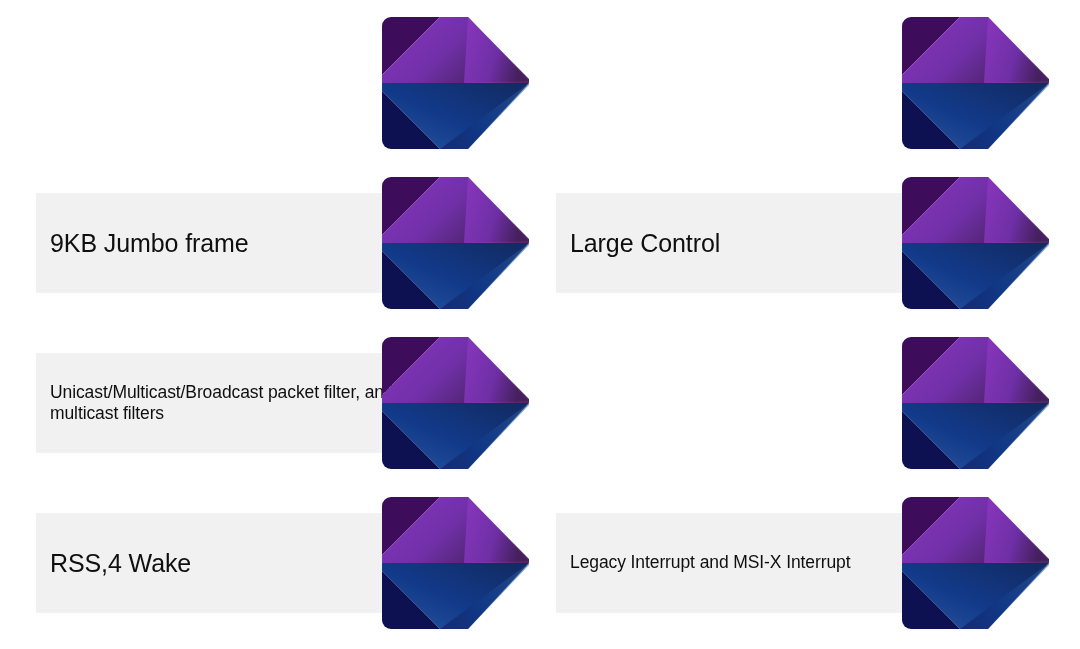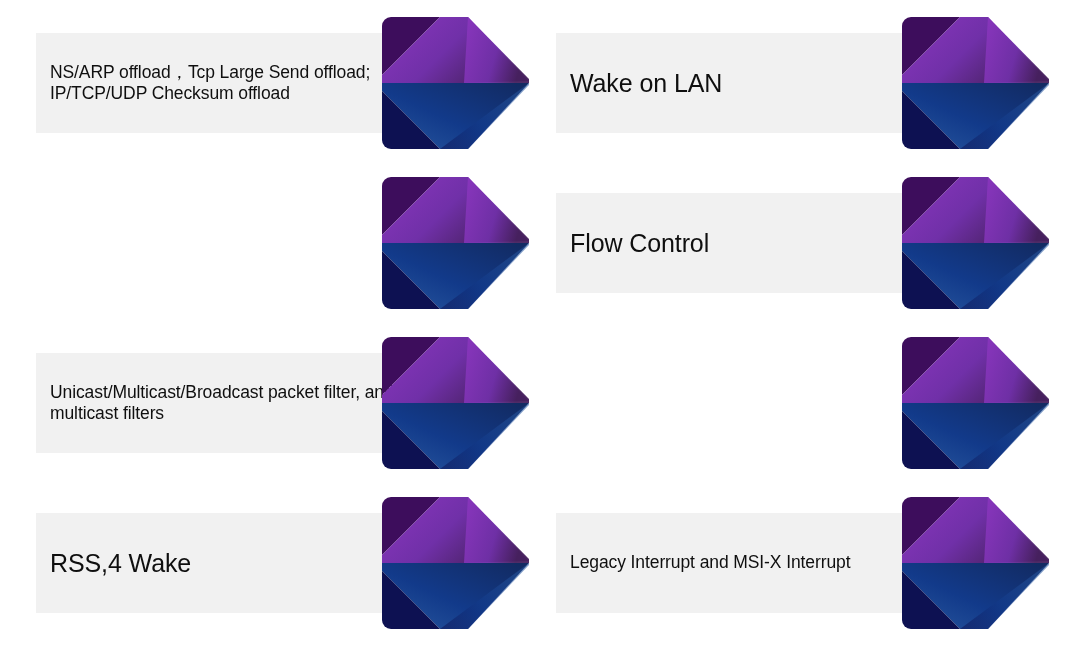--- a/index.html
+++ b/index.html
@@ -75,116 +75,113 @@
     display: block;
     width: 155px;
     height: 140px;
   }
 </style>
 </head>
 <body>
 
 <div id="canvas">
     <div class="chev-item col-left row-1">
+      <div class="chevron">
+  <svg viewBox="0 0 155 140" xmlns="http://www.w3.org/2000/svg">
+    <defs>
+      <linearGradient id="gp-offload-features" x1="0" y1="0" x2="1" y2="0.45">
+        <stop offset="0" stop-color="#8B36BE"></stop>
+        <stop offset="0.55" stop-color="#7030A8"></stop>
+        <stop offset="1" stop-color="#46205E"></stop>
+      </linearGradient>
+      <linearGradient id="gpt-offload-features" x1="0" y1="0" x2="1" y2="0.3">
+        <stop offset="0" stop-color="#8B36BE"></stop>
+        <stop offset="0.6" stop-color="#7030A8"></stop>
+        <stop offset="1" stop-color="#46205E"></stop>
+      </linearGradient>
+      <linearGradient id="gb-offload-features" x1="0.05" y1="1" x2="1" y2="0.1">
+        <stop offset="0" stop-color="#27569E"></stop>
+        <stop offset="0.45" stop-color="#123A8A"></stop>
+        <stop offset="1" stop-color="#122B63"></stop>
+      </linearGradient>
+      <linearGradient id="gbb-offload-features" x1="0" y1="1" x2="1" y2="0.4">
+        <stop offset="0" stop-color="#0D1152"></stop>
+        <stop offset="0.5" stop-color="#123A8A"></stop>
+        <stop offset="1" stop-color="#27569E"></stop>
+      </linearGradient>
+      <clipPath id="clip-offload-features">
+        <rect x="4" y="4" width="147" height="132" rx="9" ry="9"></rect>
+      </clipPath>
+    </defs>
+    <g clip-path="url(#clip-offload-features)" shape-rendering="geometricPrecision">
+
+      <path d="M4 4 H62 L4 62 Z" fill="#3D0D5C"></path>
+
+      <path d="M62 4 H90 L151 68 L86 70 L4 70 L4 62 Z" fill="url(#gp-offload-features)"></path>
+
+      <path d="M90 4 L151 66 L151 70 L86 70 Z" fill="url(#gpt-offload-features)" opacity="0.95"></path>
+
+      <path d="M4 70 H86 L151 70 L90 136 H62 L4 78 Z" fill="url(#gb-offload-features)"></path>
+
+      <path d="M4 78 L62 136 H4 Z" fill="#0D1152"></path>
+
+      <path d="M62 136 L90 136 L151 72 L151 70 Z" fill="url(#gbb-offload-features)" opacity="0.55"></path>
+    </g>
+  </svg>
+      </div>
+    </div>
+    <div class="chev-item col-right row-1">
+      <div class="chevron">
+  <svg viewBox="0 0 155 140" xmlns="http://www.w3.org/2000/svg">
+    <defs>
+      <linearGradient id="gp-wake-on-lan" x1="0" y1="0" x2="1" y2="0.45">
+        <stop offset="0" stop-color="#8B36BE"></stop>
+        <stop offset="0.55" stop-color="#7030A8"></stop>
+        <stop offset="1" stop-color="#46205E"></stop>
+      </linearGradient>
+      <linearGradient id="gpt-wake-on-lan" x1="0" y1="0" x2="1" y2="0.3">
+        <stop offset="0" stop-color="#8B36BE"></stop>
+        <stop offset="0.6" stop-color="#7030A8"></stop>
+        <stop offset="1" stop-color="#46205E"></stop>
+      </linearGradient>
+      <linearGradient id="gb-wake-on-lan" x1="0.05" y1="1" x2="1" y2="0.1">
+        <stop offset="0" stop-color="#27569E"></stop>
+        <stop offset="0.45" stop-color="#123A8A"></stop>
+        <stop offset="1" stop-color="#122B63"></stop>
+      </linearGradient>
+      <linearGradient id="gbb-wake-on-lan" x1="0" y1="1" x2="1" y2="0.4">
+        <stop offset="0" stop-color="#0D1152"></stop>
+        <stop offset="0.5" stop-color="#123A8A"></stop>
+        <stop offset="1" stop-color="#27569E"></stop>
+      </linearGradient>
+      <clipPath id="clip-wake-on-lan">
+        <rect x="4" y="4" width="147" height="132" rx="9" ry="9"></rect>
+      </clipPath>
+    </defs>
+    <g clip-path="url(#clip-wake-on-lan)" shape-rendering="geometricPrecision">
+
+      <path d="M4 4 H62 L4 62 Z" fill="#3D0D5C"></path>
+
+      <path d="M62 4 H90 L151 68 L86 70 L4 70 L4 62 Z" fill="url(#gp-wake-on-lan)"></path>
+
+      <path d="M90 4 L151 66 L151 70 L86 70 Z" fill="url(#gpt-wake-on-lan)" opacity="0.95"></path>
+
+      <path d="M4 70 H86 L151 70 L90 136 H62 L4 78 Z" fill="url(#gb-wake-on-lan)"></path>
+
+      <path d="M4 78 L62 136 H4 Z" fill="#0D1152"></path>
+
+      <path d="M62 136 L90 136 L151 72 L151 70 Z" fill="url(#gbb-wake-on-lan)" opacity="0.55"></path>
+    </g>
+  </svg>
+      </div>
+    </div>
+    <div class="chev-item col-left row-2">
       <div class="plate">
-        <div class="plate-text size-small">NS/ARP offload，Tcp Large Send offload; IP/TCP/UDP Checksum offload</div>
-      </div>
-      <div class="chevron">
-  <svg viewBox="0 0 155 140" xmlns="http://www.w3.org/2000/svg">
-    <defs>
-      <linearGradient id="gp-offload-features" x1="0" y1="0" x2="1" y2="0.45">
-        <stop offset="0" stop-color="#8B36BE"></stop>
-        <stop offset="0.55" stop-color="#7030A8"></stop>
-        <stop offset="1" stop-color="#46205E"></stop>
-      </linearGradient>
-      <linearGradient id="gpt-offload-features" x1="0" y1="0" x2="1" y2="0.3">
-        <stop offset="0" stop-color="#8B36BE"></stop>
-        <stop offset="0.6" stop-color="#7030A8"></stop>
-        <stop offset="1" stop-color="#46205E"></stop>
-      </linearGradient>
-      <linearGradient id="gb-offload-features" x1="0.05" y1="1" x2="1" y2="0.1">
-        <stop offset="0" stop-color="#27569E"></stop>
-        <stop offset="0.45" stop-color="#123A8A"></stop>
-        <stop offset="1" stop-color="#122B63"></stop>
-      </linearGradient>
-      <linearGradient id="gbb-offload-features" x1="0" y1="1" x2="1" y2="0.4">
-        <stop offset="0" stop-color="#0D1152"></stop>
-        <stop offset="0.5" stop-color="#123A8A"></stop>
-        <stop offset="1" stop-color="#27569E"></stop>
-      </linearGradient>
-      <clipPath id="clip-offload-features">
-        <rect x="4" y="4" width="147" height="132" rx="9" ry="9"></rect>
-      </clipPath>
-    </defs>
-    <g clip-path="url(#clip-offload-features)" shape-rendering="geometricPrecision">
-
-      <path d="M4 4 H62 L4 62 Z" fill="#3D0D5C"></path>
-
-      <path d="M62 4 H90 L151 68 L86 70 L4 70 L4 62 Z" fill="url(#gp-offload-features)"></path>
-
-      <path d="M90 4 L151 66 L151 70 L86 70 Z" fill="url(#gpt-offload-features)" opacity="0.95"></path>
-
-      <path d="M4 70 H86 L151 70 L90 136 H62 L4 78 Z" fill="url(#gb-offload-features)"></path>
-
-      <path d="M4 78 L62 136 H4 Z" fill="#0D1152"></path>
-
-      <path d="M62 136 L90 136 L151 72 L151 70 Z" fill="url(#gbb-offload-features)" opacity="0.55"></path>
-    </g>
-  </svg>
-      </div>
-    </div>
-    <div class="chev-item col-right row-1">
-      <div class="plate">
-        <div class="plate-text size-large">Wake on LAN</div>
-      </div>
-      <div class="chevron">
-  <svg viewBox="0 0 155 140" xmlns="http://www.w3.org/2000/svg">
-    <defs>
-      <linearGradient id="gp-wake-on-lan" x1="0" y1="0" x2="1" y2="0.45">
-        <stop offset="0" stop-color="#8B36BE"></stop>
-        <stop offset="0.55" stop-color="#7030A8"></stop>
-        <stop offset="1" stop-color="#46205E"></stop>
-      </linearGradient>
-      <linearGradient id="gpt-wake-on-lan" x1="0" y1="0" x2="1" y2="0.3">
-        <stop offset="0" stop-color="#8B36BE"></stop>
-        <stop offset="0.6" stop-color="#7030A8"></stop>
-        <stop offset="1" stop-color="#46205E"></stop>
-      </linearGradient>
-      <linearGradient id="gb-wake-on-lan" x1="0.05" y1="1" x2="1" y2="0.1">
-        <stop offset="0" stop-color="#27569E"></stop>
-        <stop offset="0.45" stop-color="#123A8A"></stop>
-        <stop offset="1" stop-color="#122B63"></stop>
-      </linearGradient>
-      <linearGradient id="gbb-wake-on-lan" x1="0" y1="1" x2="1" y2="0.4">
-        <stop offset="0" stop-color="#0D1152"></stop>
-        <stop offset="0.5" stop-color="#123A8A"></stop>
-        <stop offset="1" stop-color="#27569E"></stop>
-      </linearGradient>
-      <clipPath id="clip-wake-on-lan">
-        <rect x="4" y="4" width="147" height="132" rx="9" ry="9"></rect>
-      </clipPath>
-    </defs>
-    <g clip-path="url(#clip-wake-on-lan)" shape-rendering="geometricPrecision">
-
-      <path d="M4 4 H62 L4 62 Z" fill="#3D0D5C"></path>
-
-      <path d="M62 4 H90 L151 68 L86 70 L4 70 L4 62 Z" fill="url(#gp-wake-on-lan)"></path>
-
-      <path d="M90 4 L151 66 L151 70 L86 70 Z" fill="url(#gpt-wake-on-lan)" opacity="0.95"></path>
-
-      <path d="M4 70 H86 L151 70 L90 136 H62 L4 78 Z" fill="url(#gb-wake-on-lan)"></path>
-
-      <path d="M4 78 L62 136 H4 Z" fill="#0D1152"></path>
-
-      <path d="M62 136 L90 136 L151 72 L151 70 Z" fill="url(#gbb-wake-on-lan)" opacity="0.55"></path>
-    </g>
-  </svg>
-      </div>
-    </div>
-    <div class="chev-item col-left row-2">
+        <div class="plate-text size-large">9KB Jumbo frame</div>
+      </div>
       <div class="chevron">
   <svg viewBox="0 0 155 140" xmlns="http://www.w3.org/2000/svg">
     <defs>
       <linearGradient id="gp-jumbo-frame" x1="0" y1="0" x2="1" y2="0.45">
         <stop offset="0" stop-color="#8B36BE"></stop>
         <stop offset="0.55" stop-color="#7030A8"></stop>
         <stop offset="1" stop-color="#46205E"></stop>
       </linearGradient>
       <linearGradient id="gpt-jumbo-frame" x1="0" y1="0" x2="1" y2="0.3">
         <stop offset="0" stop-color="#8B36BE"></stop>
@@ -217,21 +214,21 @@
 
       <path d="M4 78 L62 136 H4 Z" fill="#0D1152"></path>
 
       <path d="M62 136 L90 136 L151 72 L151 70 Z" fill="url(#gbb-jumbo-frame)" opacity="0.55"></path>
     </g>
   </svg>
       </div>
     </div>
     <div class="chev-item col-right row-2">
       <div class="plate">
-        <div class="plate-text size-large">Flow Control</div>
+        <div class="plate-text size-large">Large Control</div>
       </div>
       <div class="chevron">
   <svg viewBox="0 0 155 140" xmlns="http://www.w3.org/2000/svg">
     <defs>
       <linearGradient id="gp-flow-control" x1="0" y1="0" x2="1" y2="0.45">
         <stop offset="0" stop-color="#8B36BE"></stop>
         <stop offset="0.55" stop-color="#7030A8"></stop>
         <stop offset="1" stop-color="#46205E"></stop>
       </linearGradient>
       <linearGradient id="gpt-flow-control" x1="0" y1="0" x2="1" y2="0.3">

